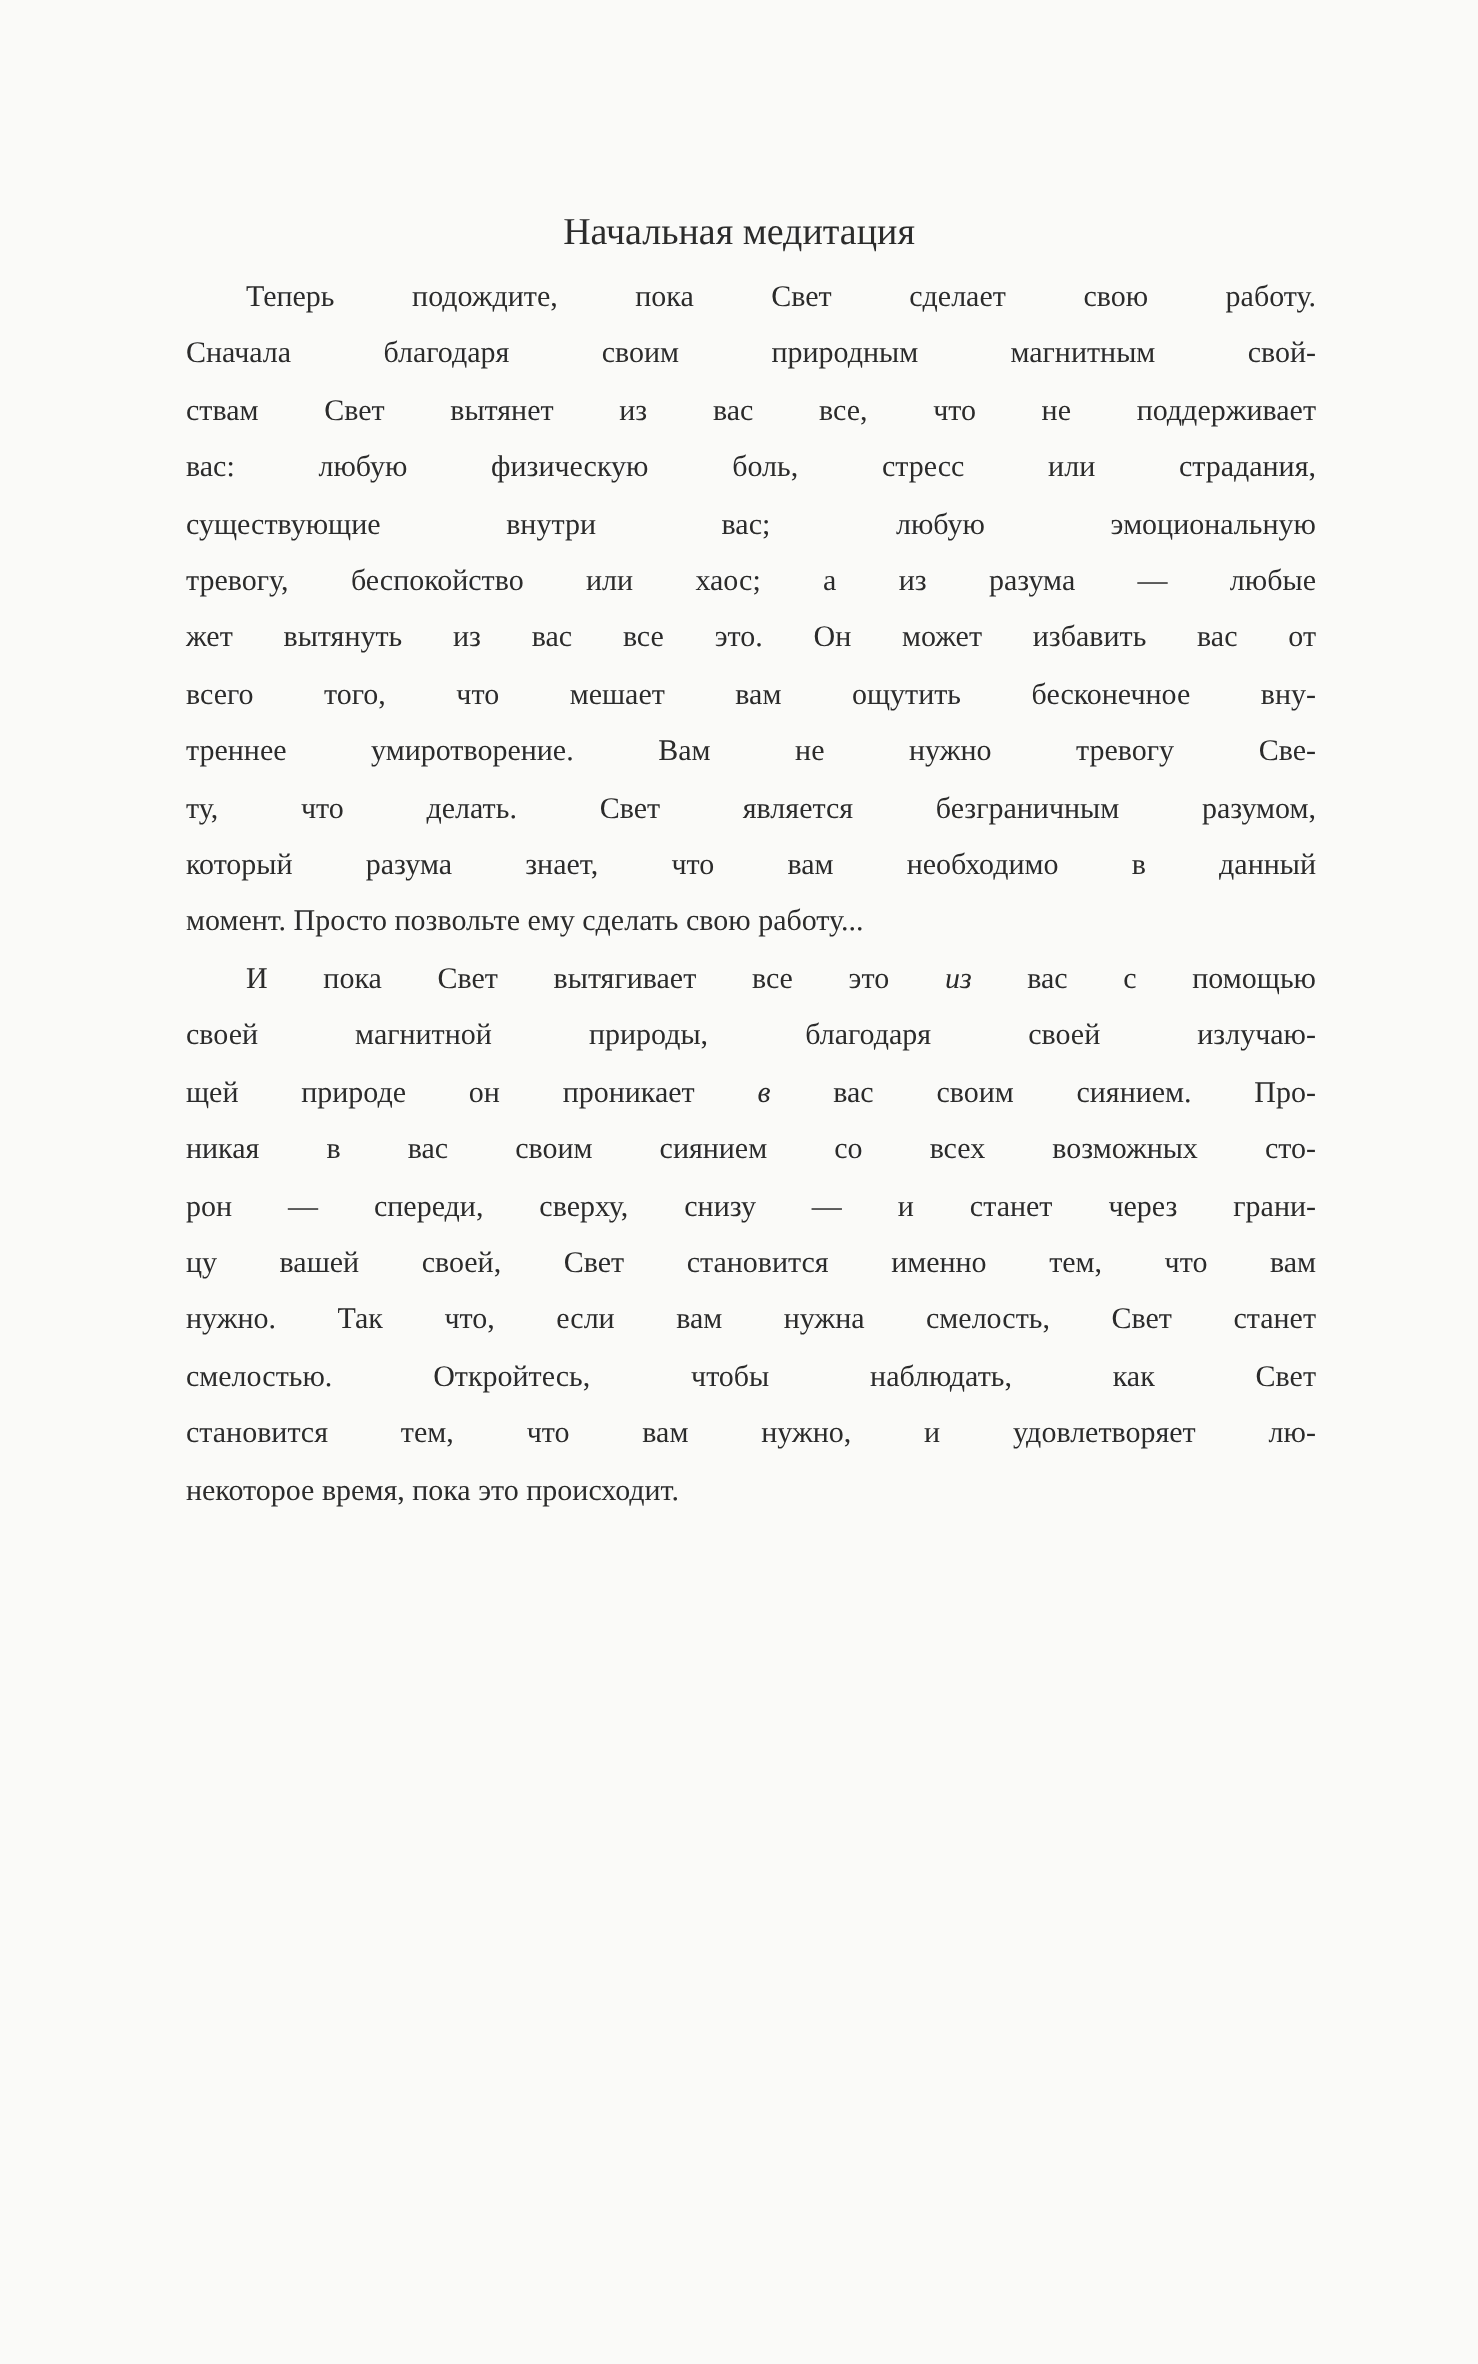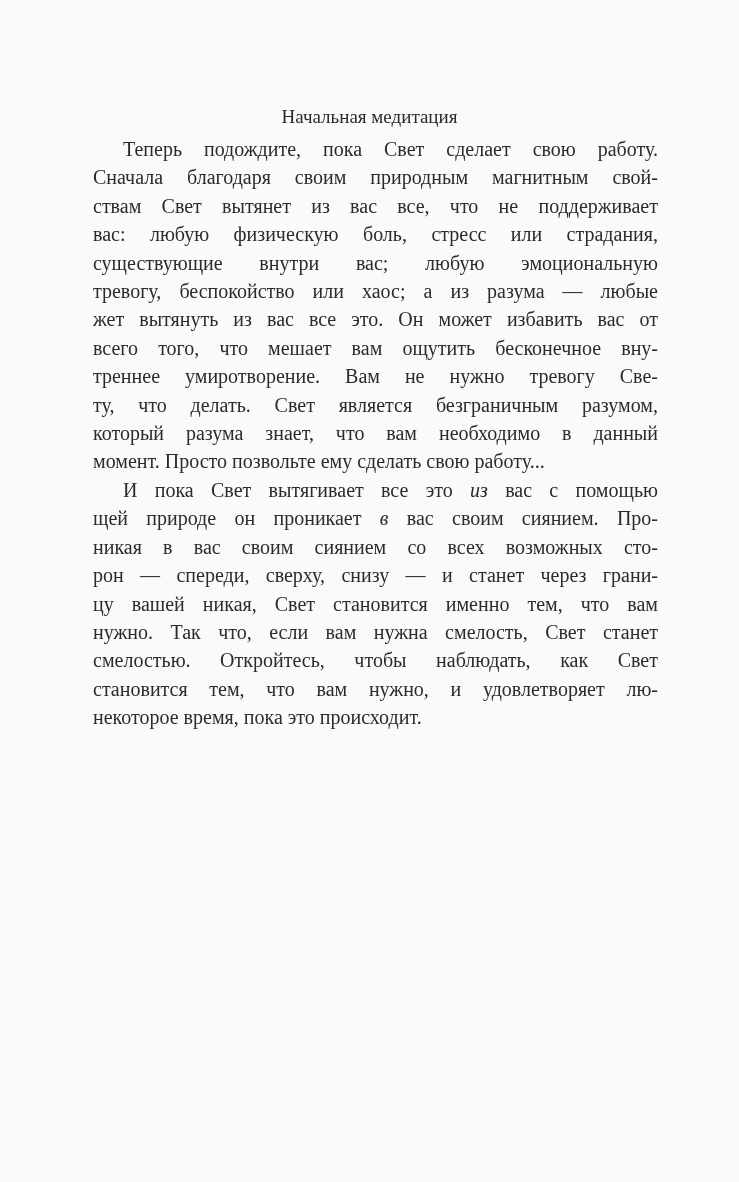--- a/index.html
+++ b/index.html
@@ -25,21 +25,21 @@
     font-size: 19px;
     line-height: 22px;
     color: #2b2b2b;
     margin-top: 23px;
   }
   .text-block {
     position: absolute;
     top: 135px;
     left: 93px;
     width: 565px;
-    font-size: 20px;
+    font-size: 15px;
     line-height: 28.4px;
   }
   .paragraph {
     margin: 0;
     padding: 0;
   }
   .line {
     text-align: justify;
     text-align-last: justify;
     -moz-text-align-last: justify;
@@ -71,23 +71,24 @@
         <div class="line">тревогу, беспокойство или хаос; а из разума — любые</div>
         <div class="line">жет вытянуть из вас все это. Он может избавить вас от</div>
         <div class="line">всего того, что мешает вам ощутить бесконечное вну-</div>
         <div class="line">треннее умиротворение. Вам не нужно тревогу Све-</div>
         <div class="line">ту, что делать. Свет является безграничным разумом,</div>
         <div class="line">который разума знает, что вам необходимо в данный</div>
         <div class="line last">момент. Просто позвольте ему сделать свою работу...</div>
       </div>
       <div class="paragraph">
         <div class="line first">И пока Свет вытягивает все это <i>из</i> вас с помощью</div>
+        <div class="line">своей магнитной природы, благодаря своей излучаю-</div>
         <div class="line">щей природе он проникает <i>в</i> вас своим сиянием. Про-</div>
         <div class="line">никая в вас своим сиянием со всех возможных сто-</div>
         <div class="line">рон — спереди, сверху, снизу — и станет через грани-</div>
-        <div class="line">цу вашей никая, Свет становится именно тем, что вам</div>
+        <div class="line">цу вашей своей, Свет становится именно тем, что вам</div>
         <div class="line">нужно. Так что, если вам нужна смелость, Свет станет</div>
         <div class="line">смелостью. Откройтесь, чтобы наблюдать, как Свет</div>
         <div class="line">становится тем, что вам нужно, и удовлетворяет лю-</div>
         <div class="line last">некоторое время, пока это происходит.</div>
       </div>
     </div>
 </div>
 
 </body></html>

